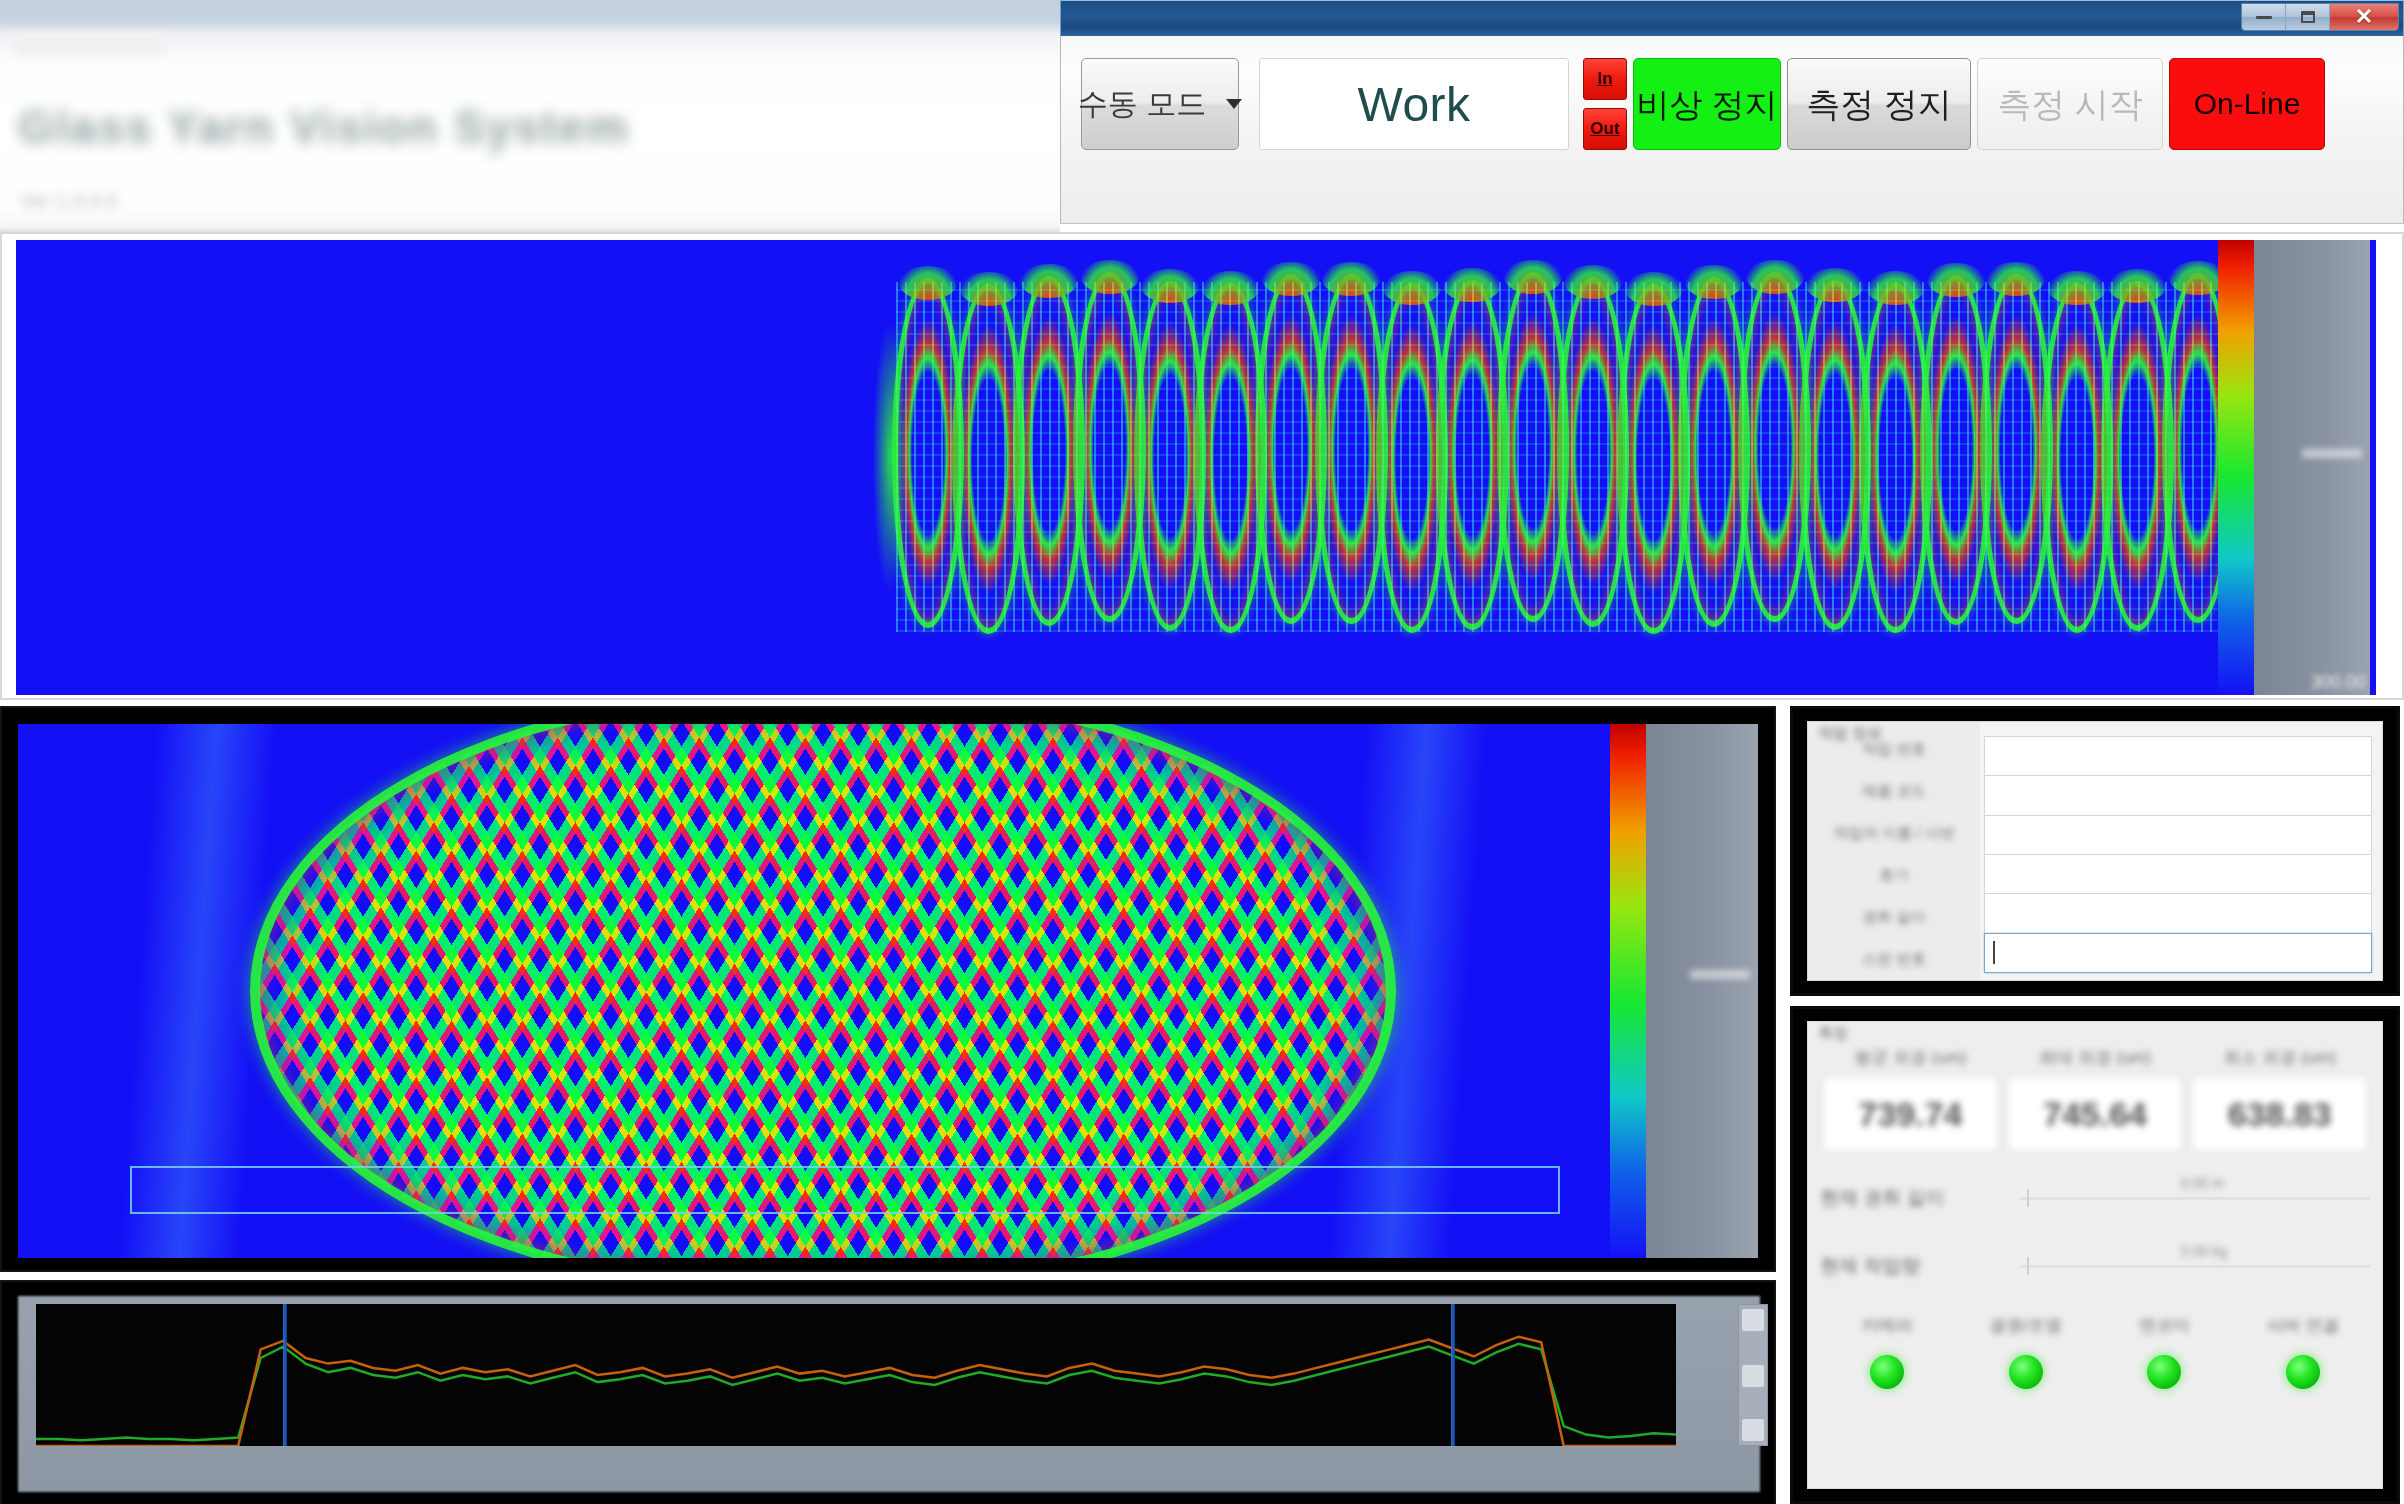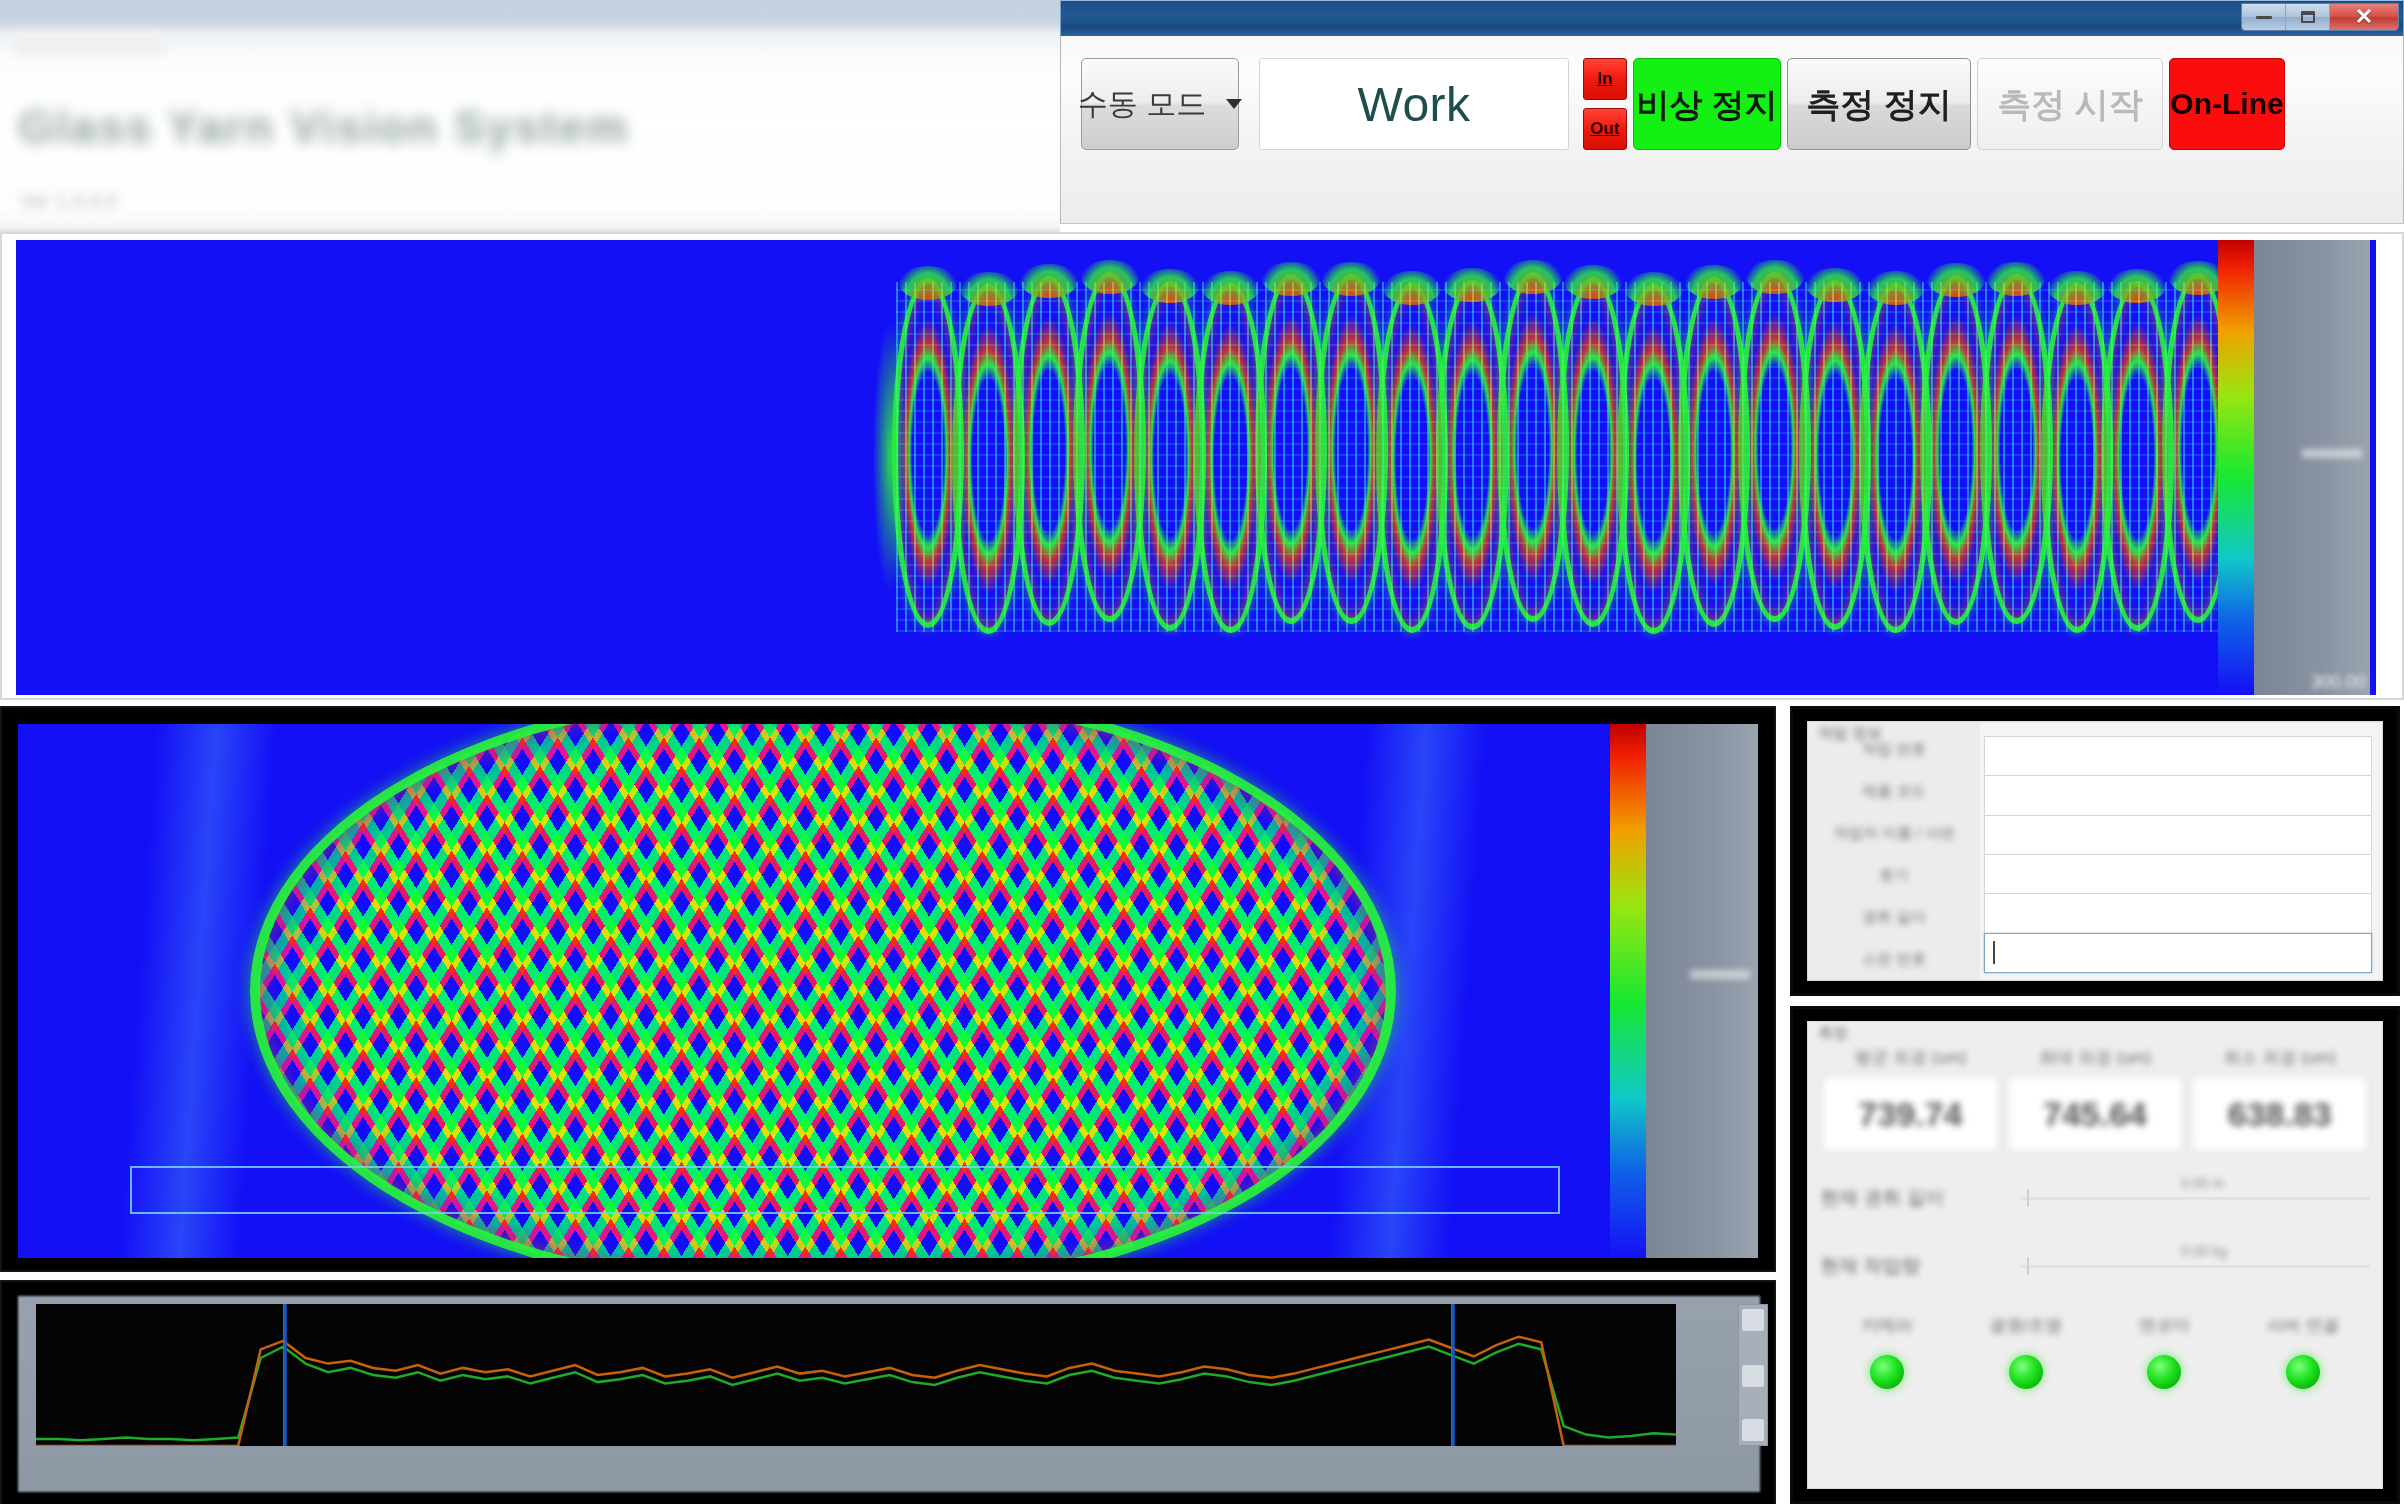--- a/index.html
+++ b/index.html
@@ -76,21 +76,21 @@
     border-left: 1px solid #b9b9b9; border-right: 1px solid #b9b9b9;
     border-bottom: 1px solid #c4c4c4;
   }
   .tb-row {
     position: absolute; left: 20px; top: 22px; height: 92px;
     display: flex; align-items: stretch; gap: 0;
   }
   .btn {
     border: 1px solid #9a9a9a; border-radius: 5px;
     display: flex; align-items: center; justify-content: center;
-    font-size: 34px; font-weight: 700; color: #2f2f2f;
+    font-size: 34px; font-weight: 400; color: #2f2f2f;
     white-space: nowrap; line-height: 1;
   }
   .btn-mode {
     width: 158px; margin-right: 20px;
     background: linear-gradient(to bottom, #fbfbfb 0%, #ededed 48%, #dcdcdc 52%, #cdcdcd 100%);
     font-size: 30px; font-weight: 400; color: #3a3a3a;
     gap: 20px;
   }
   .caret { width: 0; height: 0; border-left: 8px solid transparent;
            border-right: 8px solid transparent; border-top: 10px solid #2f2f2f; }
@@ -118,23 +118,23 @@
     width: 186px; margin-left: 6px;
     background: linear-gradient(to bottom, #fdfdfd 0%, #f5f5f5 50%, #efefef 100%);
     border: 1px solid #d2d2d2; color: #b9b9b9;
   }
   .btn-stopmeas {
     width: 184px; margin-left: 6px;
     background: linear-gradient(to bottom, #fbfbfb 0%, #ececec 48%, #dadada 52%, #cbcbcb 100%);
     border: 1px solid #8f8f8f; color: #1f1f1f;
   }
   .btn-online {
-    width: 116px; margin-left: 6px;
+    width: 156px; margin-left: 6px;
     background: #fc0d0d; border: 1px solid #c50000; color: #140000;
-    font-size: 30px; font-weight: 700;
+    font-size: 30px; font-weight: 400;
   }
 
   
   .panel-top {
     position: absolute; left: 0px; top: 232px; width: 2404px; height: 468px;
     background: #ffffff; border: 2px solid #d8d8d8;
   }
   .thermal-wide {
     position: absolute; left: 14px; top: 6px; width: 2360px; height: 455px;
     background: #1410f5; overflow: hidden;

